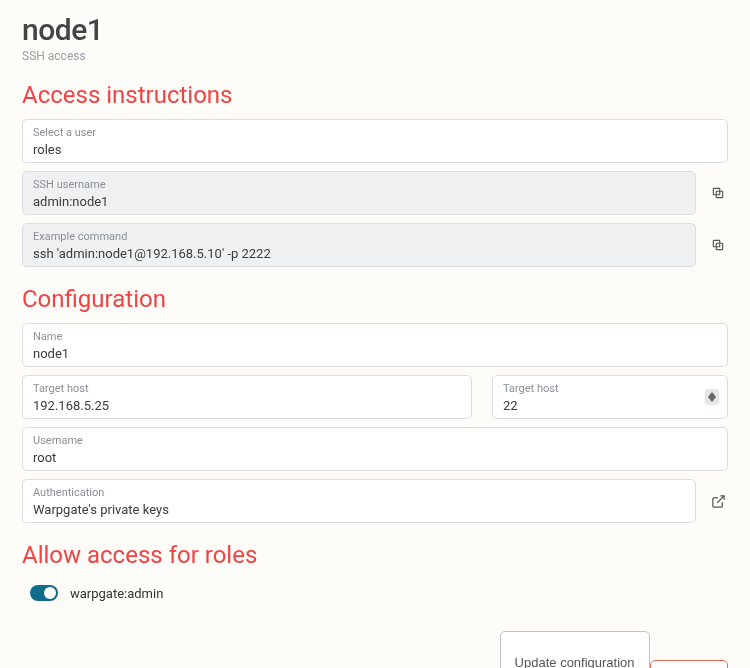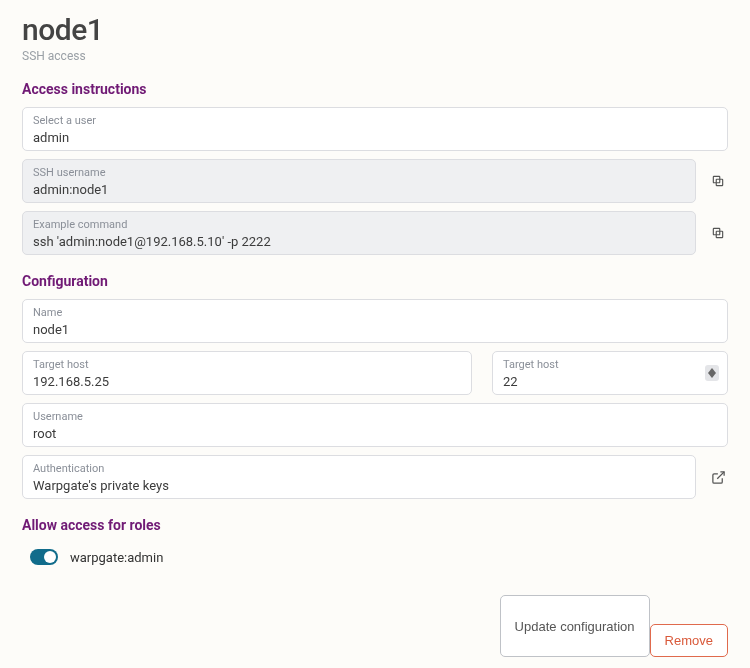--- a/index.html
+++ b/index.html
@@ -17,23 +17,23 @@
     color: #444;
     letter-spacing: -0.5px;
   }
   .page-subtitle {
     font-size: 12px;
     color: #9aa0a6;
     margin-top: 2px;
     margin-bottom: 18px;
   }
   .section-title {
-    font-size: 14px;
-    font-weight: 700;
-    color: #701a75;
+    font-size: 24px;
+    font-weight: 400;
+    color: #ef4444;
     margin-bottom: 10px;
   }
   .section + .section { margin-top: 18px; }
   .field-row {
     display: flex;
     align-items: center;
     gap: 12px;
     margin-bottom: 8px;
   }
   .float-field {
@@ -142,21 +142,21 @@
   <h1 class="page-title">node1</h1>
   <div class="page-subtitle">SSH access</div>
 </div>
 
 <div class="section">
   <div class="section-title">Access instructions</div>
 
   <div class="field-row">
     <div class="float-field">
       <span class="float-label">Select a user</span>
-      <span class="float-value">admin</span>
+      <span class="float-value">roles</span>
     </div>
   </div>
 
   <div class="field-row">
     <div class="float-field readonly">
       <span class="float-label">SSH username</span>
       <span class="float-value">admin:node1</span>
     </div>
     <div class="icon-btn">
       <svg width="14" height="14" viewBox="0 0 24 24" fill="none" stroke="currentColor" stroke-width="2">

